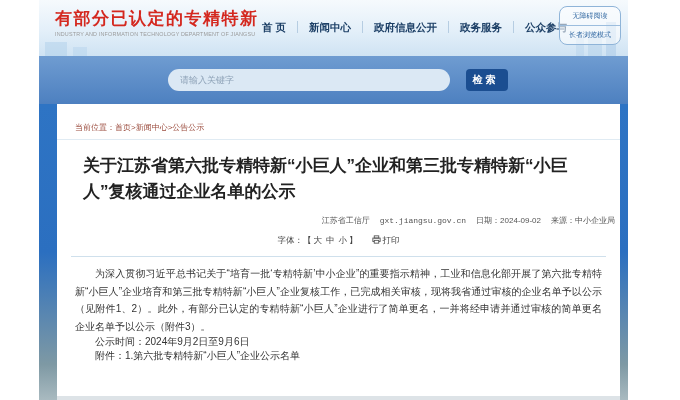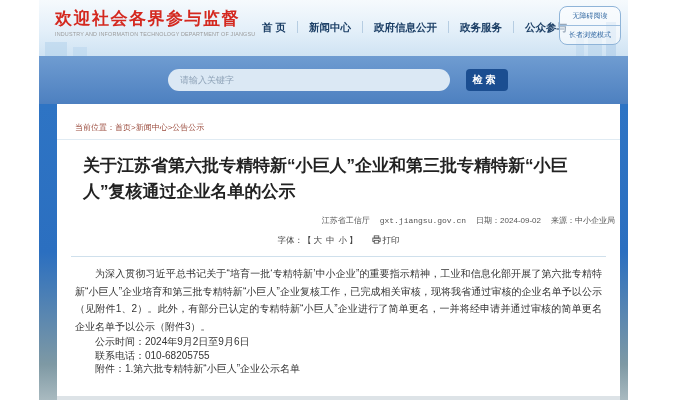--- a/index.html
+++ b/index.html
@@ -104,21 +104,21 @@
 <div class="site">
 
   <div class="header">
     <div class="skyline sk1"></div>
     <div class="skyline sk2"></div>
     <div class="skyline sk3"></div>
     <div class="skyline sk4"></div>
     <div class="skyline sk5"></div>
 
     <div class="logo">
-      <div class="logo-cn">欢迎社会各界参与监督</div>
+      <div class="logo-cn">有部分已认定的专精特新</div>
       <div class="logo-en">INDUSTRY AND INFORMATION TECHNOLOGY DEPARTMENT OF JIANGSU</div>
     </div>
 
     <div class="nav">
       <span class="nav-item">首 页</span>
       <span class="nav-item">新闻中心</span>
       <span class="nav-item">政府信息公开</span>
       <span class="nav-item">政务服务</span>
       <span class="nav-item">公众参与</span>
     </div>
@@ -149,21 +149,20 @@
               <rect x="4" y="1.5" width="8" height="4"></rect>
               <rect x="1.5" y="5.5" width="13" height="6"></rect>
               <rect x="4" y="9.5" width="8" height="5" fill="#fff"></rect>
             </svg><span>打印</span></span></div>
 
       <div class="divider"></div>
 
       <div class="body-text">
         <p class="para">为深入贯彻习近平总书记关于“培育一批‘专精特新’中小企业”的重要指示精神，工业和信息化部开展了第六批专精特新“小巨人”企业培育和第三批专精特新“小巨人”企业复核工作，已完成相关审核，现将我省通过审核的企业名单予以公示（见附件1、2）。此外，有部分已认定的专精特新“小巨人”企业进行了简单更名，一并将经申请并通过审核的简单更名企业名单予以公示（附件3）。</p>
         <div class="line ind1">公示时间：2024年9月2日至9月6日</div>
-        <div class="line ind1">联系电话：010-68205755</div>
         <div class="line ind1"><span>附件：</span><span class="attach">1.第六批专精特新“小巨人”企业公示名单</span></div>
 
       </div>
 
     </div>
     <div class="footer-band"></div>
   </div>
 
 </div>
 

